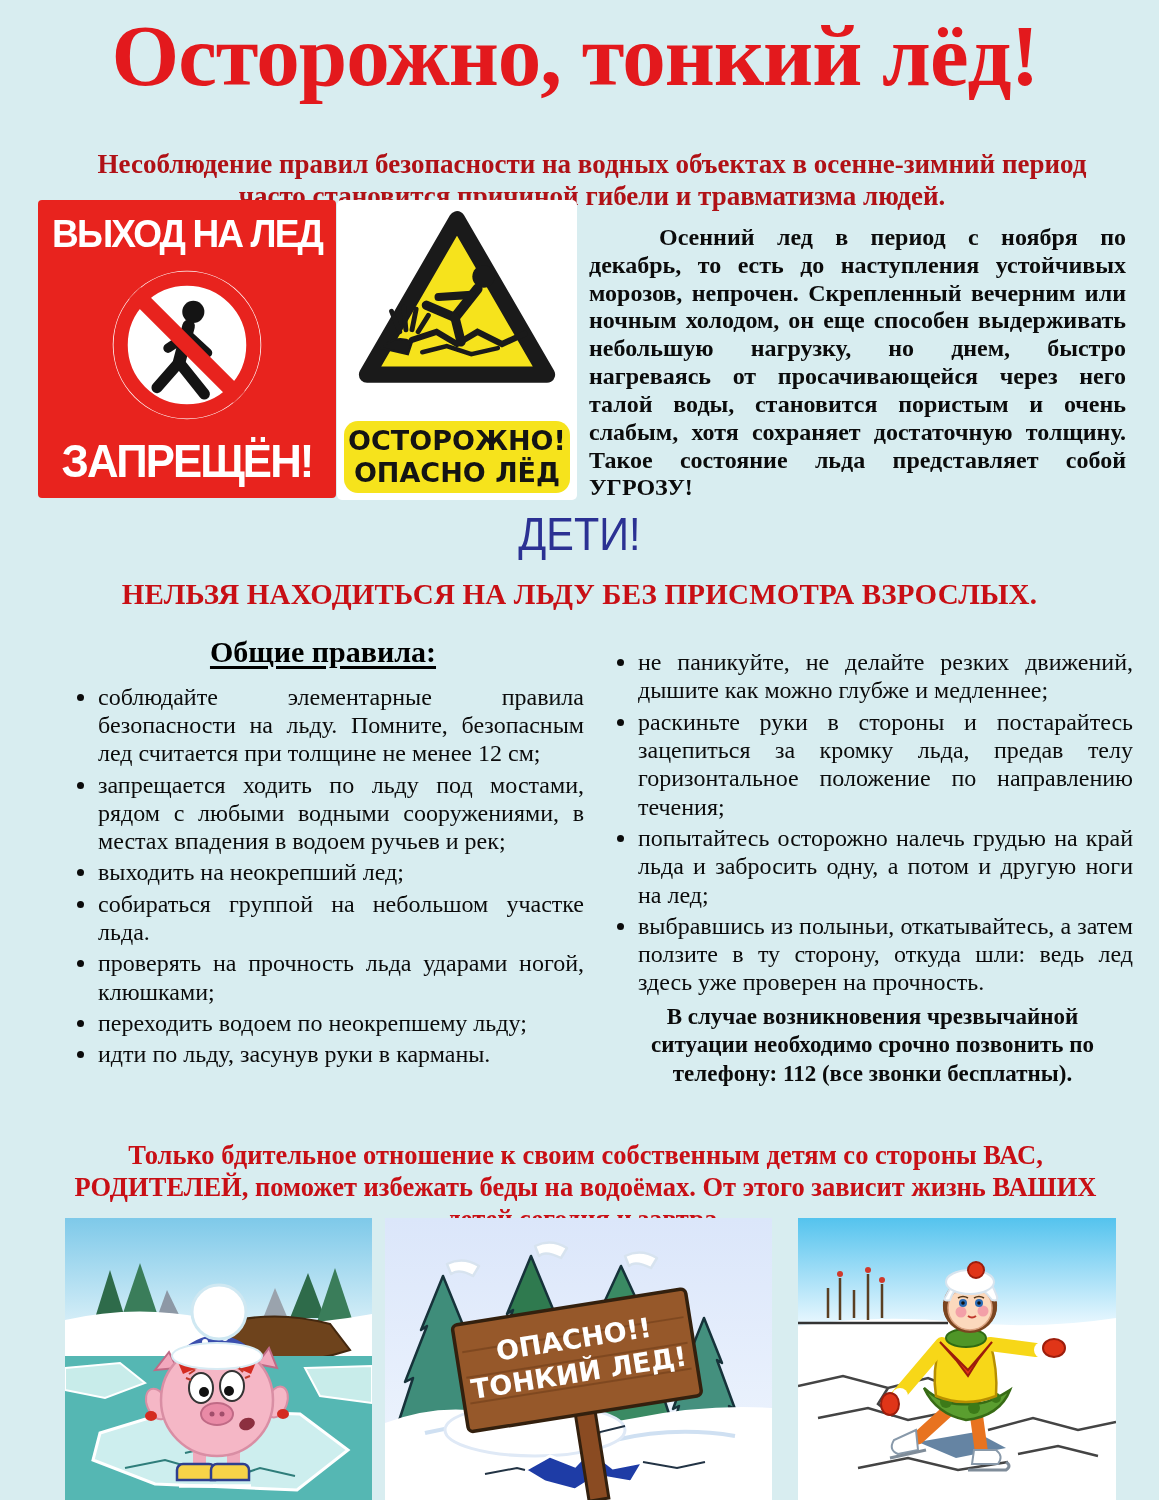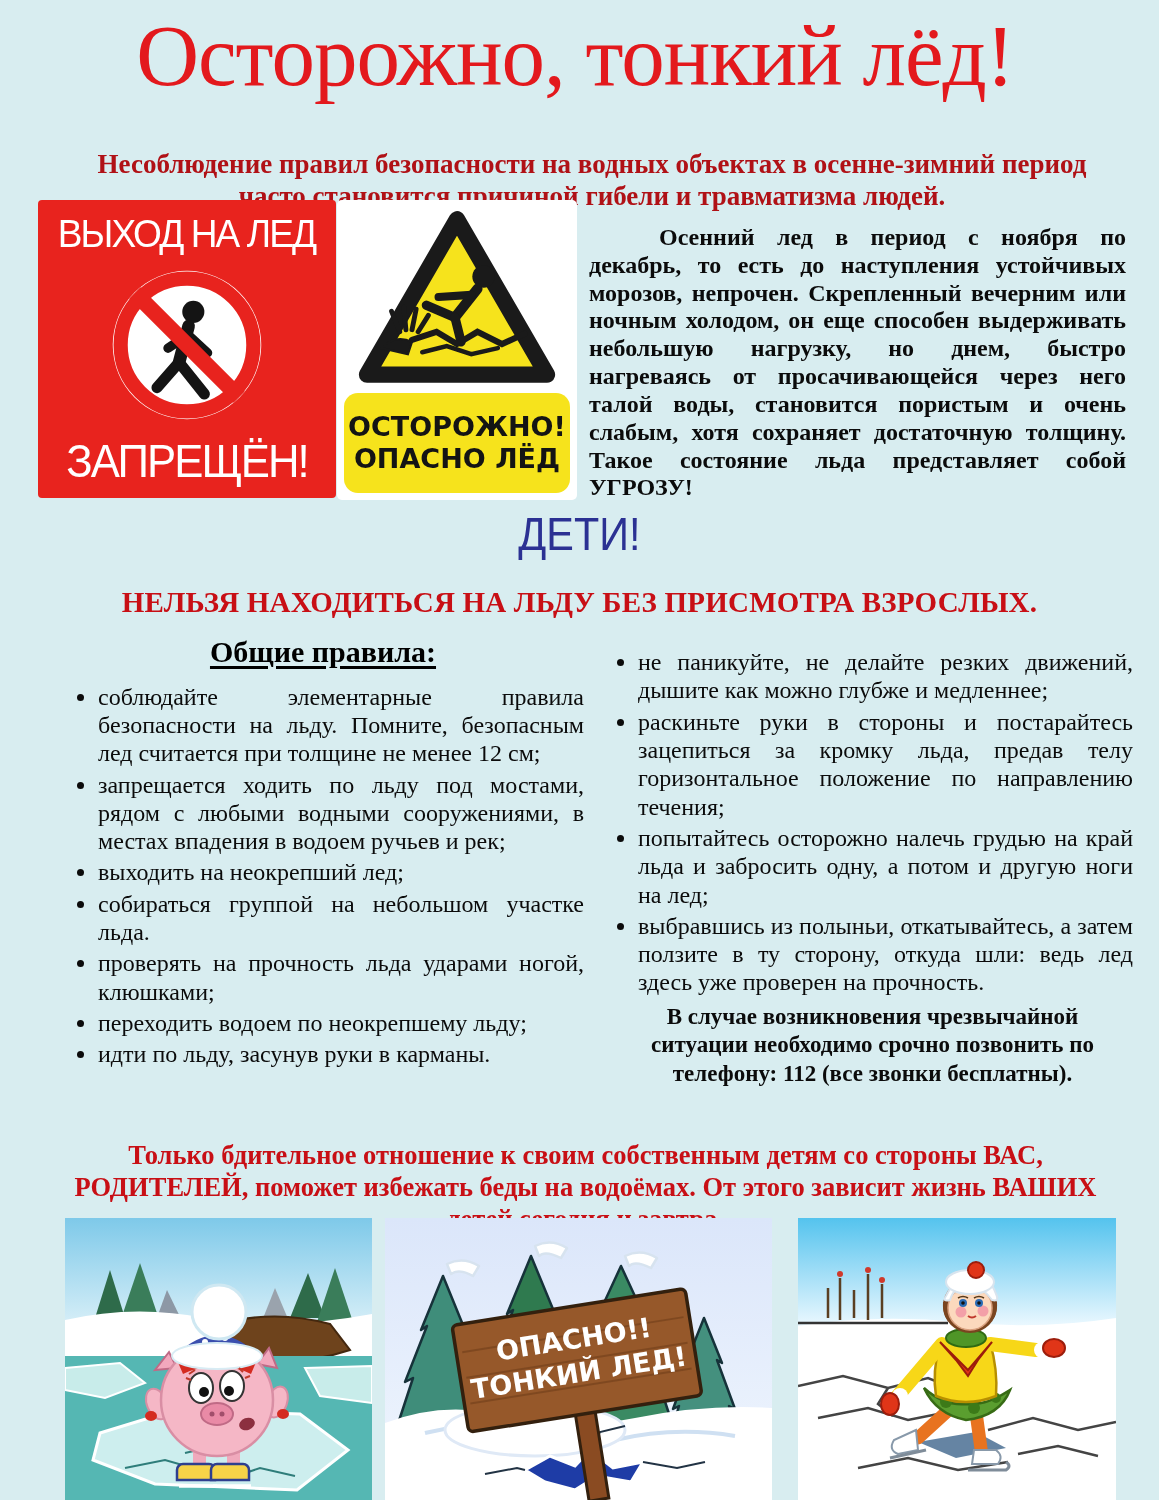--- a/index.html
+++ b/index.html
@@ -3,58 +3,58 @@
 <meta charset="utf-8">
 <style>
   html,body{margin:0;padding:0;}
   .page{
     position:relative;width:1159px;height:1500px;overflow:hidden;
     background:#d8edf0;font-family:"Liberation Serif",serif;color:#0b0b0b;
   }
   
   .title{
     position:absolute;top:0;left:0;right:9px;margin:0;text-align:center;
-    font-size:87px;font-weight:normal;color:#e3191d;line-height:112px;letter-spacing:-1px;
+    font-size:87px;font-weight:bold;color:#e3191d;line-height:112px;letter-spacing:-1px;
   }
   .subtitle{
     position:absolute;top:121px;left:85px;right:60px;text-align:center;
     font-size:27px;font-weight:bold;color:#b01116;line-height:1.2;
   }
   
   .sign-red{
     position:absolute;left:38px;top:200px;width:298px;height:298px;box-sizing:border-box;
     background:#e8231e;border-radius:4px;display:flex;flex-direction:column;align-items:center;
     justify-content:space-between;padding:12px 6px 10px;color:#fff;
-    font-family:"Liberation Sans",sans-serif;font-weight:400;text-align:center;
+    font-family:"Liberation Sans",sans-serif;font-weight:700;text-align:center;
   }
   .sign-red .l1{font-size:39px;letter-spacing:-2px;white-space:nowrap;display:inline-block;transform:scaleX(.95);}
   .sign-red .l2{font-size:46px;letter-spacing:-2px;white-space:nowrap;display:inline-block;transform:scaleX(.95);}
   .sign-card{
     position:absolute;left:337px;top:200px;width:240px;height:300px;background:#fff;border-radius:5px;
   }
   .sign-card .tri{position:absolute;left:15px;top:5px;width:210px;height:184px;}
   .sign-card .yellow-label{
-    position:absolute;left:7px;right:7px;bottom:7px;height:100px;background:#f6e31c;border-radius:14px;
+    position:absolute;left:7px;right:7px;bottom:7px;height:72px;background:#f6e31c;border-radius:14px;
     display:flex;flex-direction:column;align-items:center;justify-content:center;
     font-family:"DejaVu Sans",sans-serif;font-weight:bold;font-size:27px;line-height:1.2;color:#141414;margin-top:40px;
   }
   .intro{
     position:absolute;left:589px;top:224px;width:537px;margin:0;
     font-size:24px;font-weight:bold;text-align:justify;text-indent:70px;line-height:1.16;
   }
   
   .blue-head{
     position:absolute;left:0;right:0;text-align:center;margin:0;
     font-family:"Liberation Sans",sans-serif;font-weight:400;font-size:47px;color:#2b3193;
   }
   .blue-head span{display:inline-block;transform:scaleX(.88);}
   .deti{top:506px;}
   .roditeli{top:1086px;}
   .red-center{
-    position:absolute;top:574px;left:0;right:0;margin:12px;text-align:center;
+    position:absolute;top:574px;left:0;right:0;margin:4px;text-align:center;
     font-size:29px;font-weight:bold;color:#c80f15;letter-spacing:.2px;
   }
   
   .columns{position:absolute;top:634px;left:62px;right:26px;display:flex;gap:28px;}
   .col-left{width:522px;flex:none;}
   .col-right{flex:1;}
   .col-head{
     text-align:center;font-size:30px;font-weight:bold;color:#000000;line-height:1.22;margin:0 0 6px;
     text-decoration:underline;text-decoration-thickness:2.5px;text-underline-offset:4px;
   }

